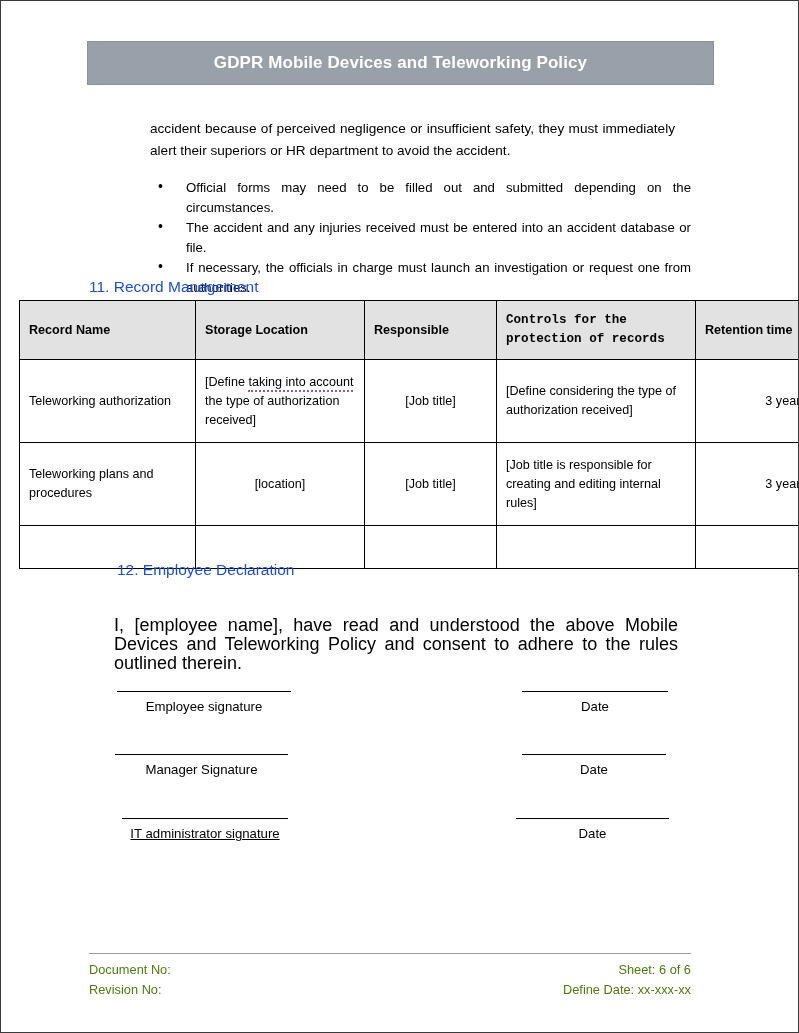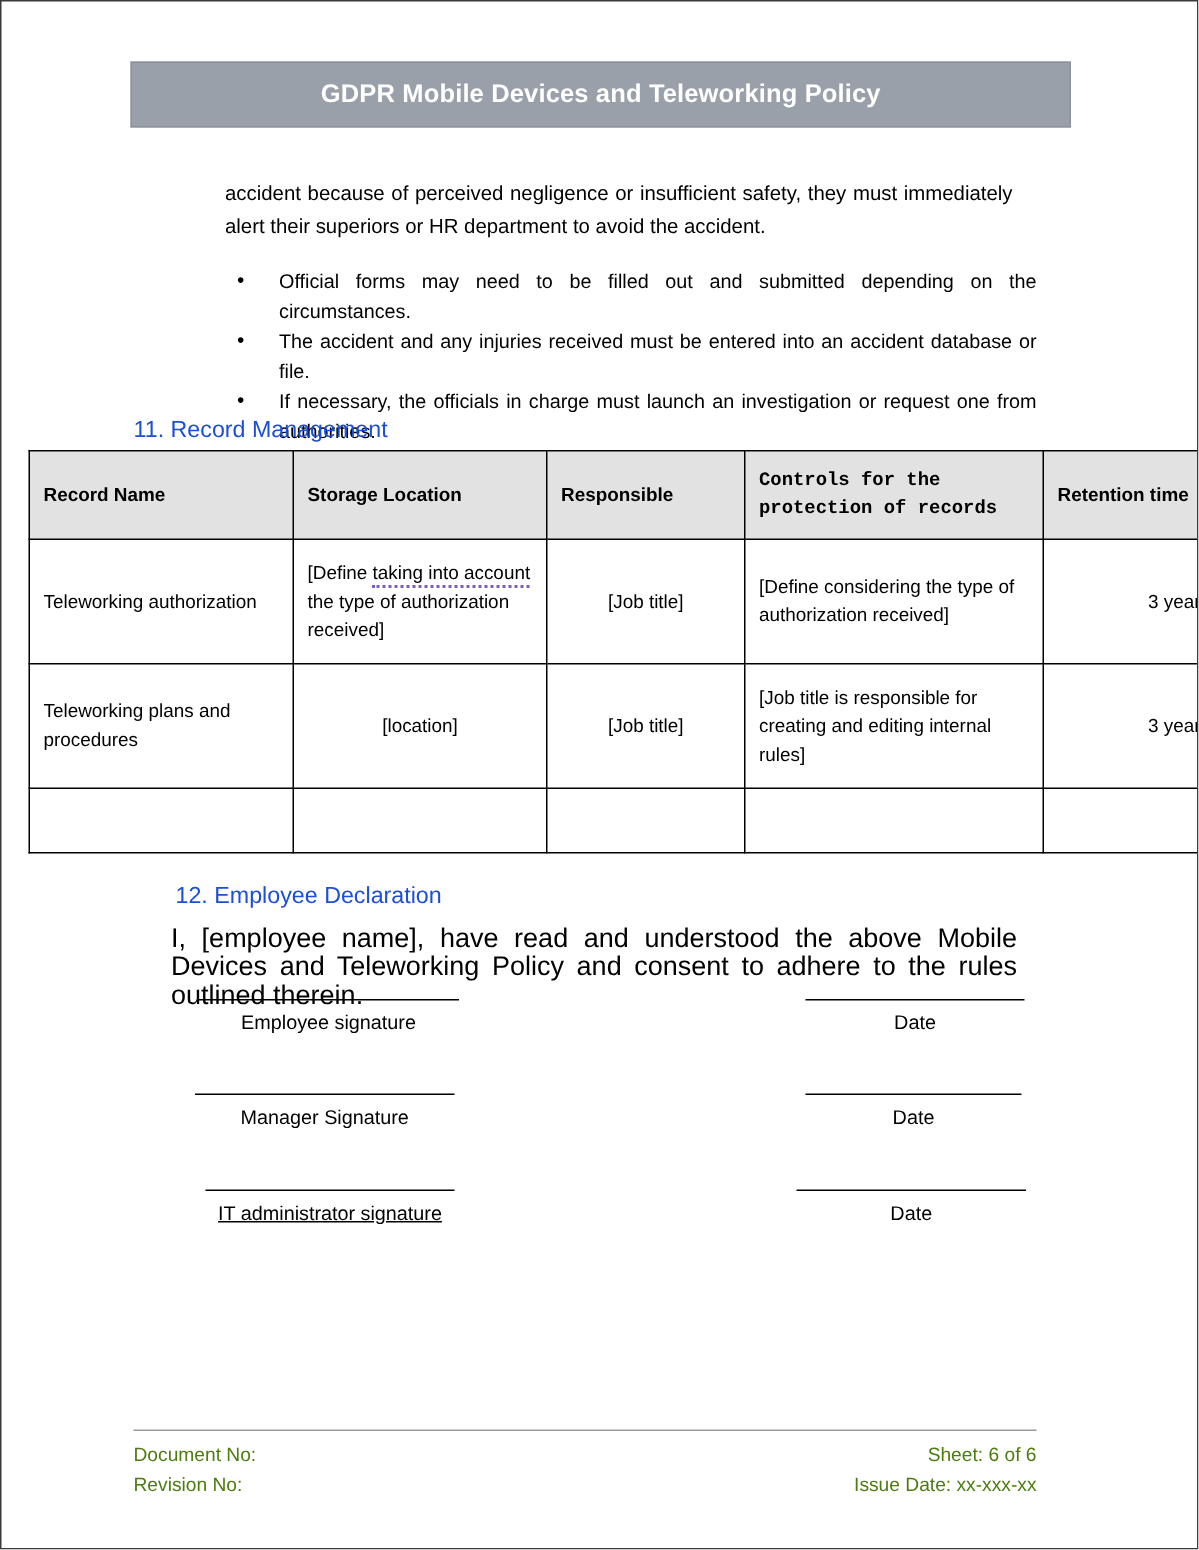--- a/index.html
+++ b/index.html
@@ -12,21 +12,20 @@
     color: #000000;
   }
   #page {
     position: relative;
     width: 799px;
     height: 1033px;
     box-sizing: border-box;
     border: 1px solid #3a3a3a;
     background: #ffffff;
     overflow: hidden;
-    padding-left: 15px;
   }
 
   
   .title-banner {
     position: absolute;
     left: 86px;
     top: 40px;
     width: 627px;
     height: 44px;
     box-sizing: border-box;
@@ -79,21 +78,21 @@
 
   
   .section-heading {
     position: absolute;
     font-size: 15.5px;
     font-weight: normal;
     color: #1d4ed8;
     white-space: nowrap;
   }
   #heading-record { left: 88px; top: 277px; }
-  #heading-declaration { left: 116px; top: 588px; }
+  #heading-declaration { left: 116px; top: 560px; }
 
   
   .record-table {
     position: absolute;
     left: 18px;
     top: 299px;
     width: 762px;
     border-collapse: collapse;
     table-layout: fixed;
   }
@@ -136,20 +135,21 @@
     font-size: 18px;
     line-height: 19px;
     text-align: justify;
   }
 
   
   .sig-row {
     position: absolute;
     width: 713px;
     height: 46px;
+    margin-top: 25px;
   }
   #sig-row-1 { top: 665px; }
   #sig-row-2 { top: 728px; }
   #sig-row-3 { top: 792px; }
 
   .sig-cell {
     position: absolute;
     text-align: center;
   }
   .sig-line {
@@ -279,17 +279,17 @@
     </div>
   </div>
 
   <div class="footer">
     <div class="footer-line">
       <span>Document No:</span>
       <span>Sheet: 6 of 6</span>
     </div>
     <div class="footer-line">
       <span>Revision No:</span>
-      <span>Issue Date: xx-xxx-xx</span>
+      <span>Define Date: xx-xxx-xx</span>
     </div>
   </div>
 
 </div>
 
 </body></html>

